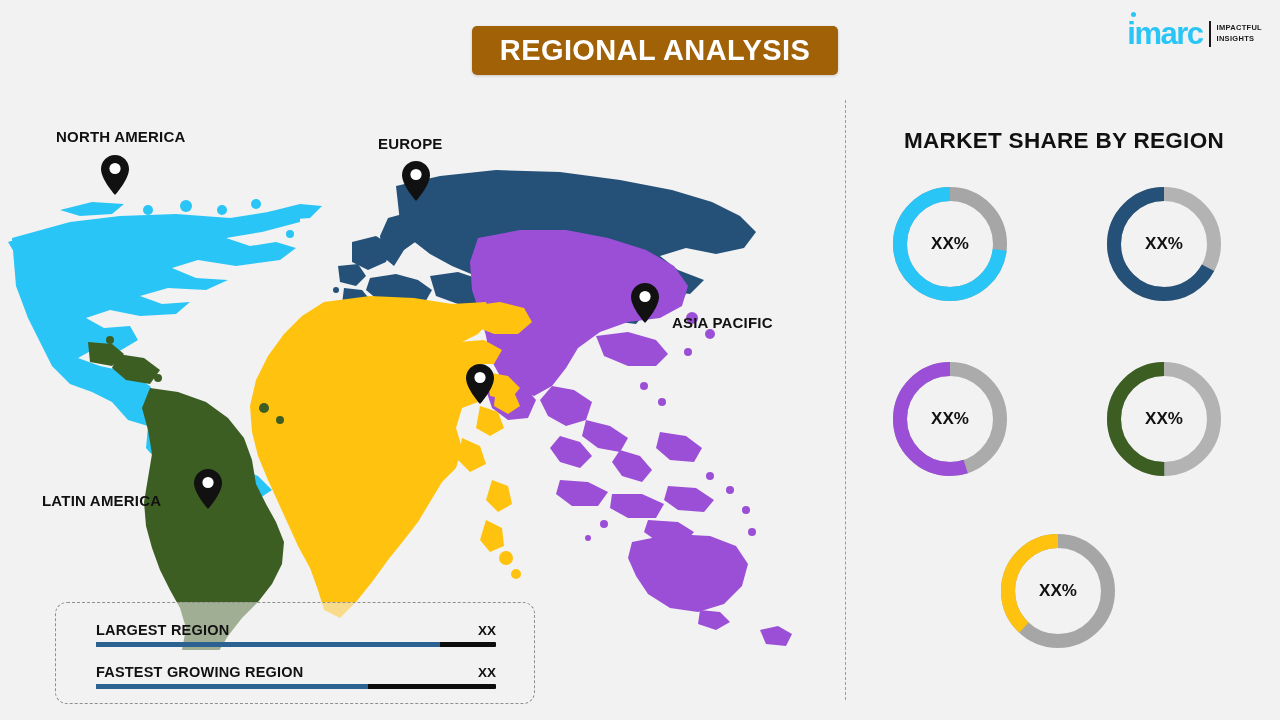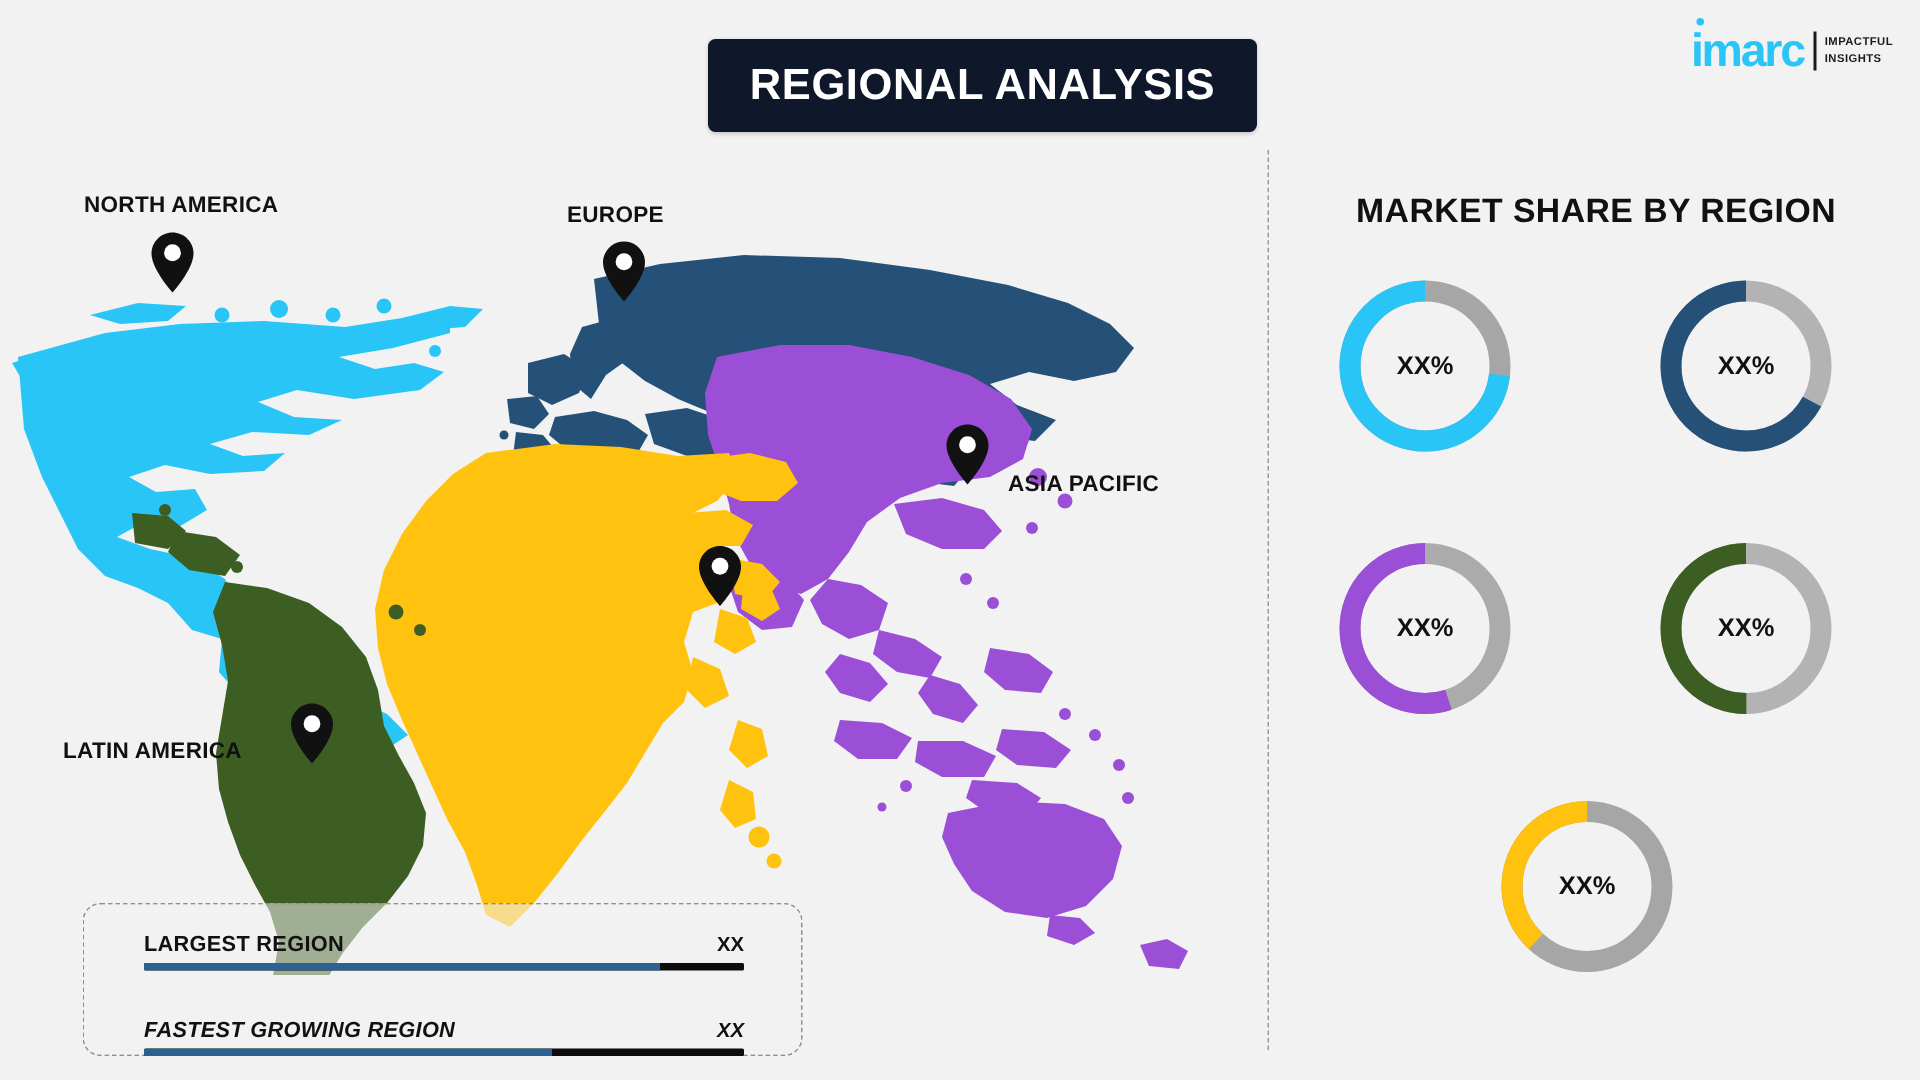--- a/index.html
+++ b/index.html
@@ -6,22 +6,22 @@
   html,body { width:1280px; height:720px; overflow:hidden; }
   body {
     font-family:"Liberation Sans", sans-serif;
     background:#f2f2f2;
     position:relative;
   }
 
   
   .title-banner{
     position:absolute; left:472px; top:26px;
-    width:366px; height:62px;
-    background:#0f172a;
+    width:366px; height:49px;
+    background:#a16207;
     border-radius:5px;
     display:flex; align-items:center; justify-content:center;
     box-shadow:0 1px 3px rgba(0,0,0,.18);
   }
   .title-banner span{
     color:#ffffff; font-size:29px; font-weight:bold; letter-spacing:.4px;
   }
 
   .logo{
     position:absolute; right:18px; top:18px;
@@ -64,21 +64,21 @@
   
   .legend-box{
     position:absolute; left:55px; top:602px;
     width:480px; height:102px;
     border:1.5px dashed #8f8f8f;
     border-radius:12px;
     background:rgba(242,242,242,.55);
   }
   .legend-row{ position:absolute; left:40px; width:400px; }
   .legend-row.r1{ top:19px; }
-  .legend-row.r2{ top:76px;font-style:italic; }
+  .legend-row.r2{ top:61px; }
   .legend-head{ display:flex; justify-content:space-between; align-items:baseline;gap:19px; }
   .legend-name{ font-size:14.5px; font-weight:bold; color:#111; letter-spacing:.2px; }
   .legend-val{ font-size:13.5px; font-weight:bold; color:#111; }
   .legend-track{
     margin-top:4px; height:5px; width:100%;
     background:#0d0d0d; border-radius:1px; overflow:hidden;
   }
   .legend-fill{ height:100%; background:#2b6291; }
 
   

